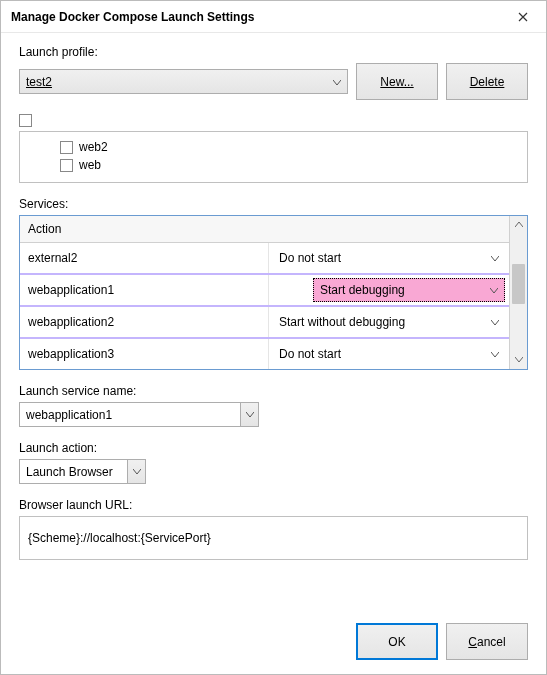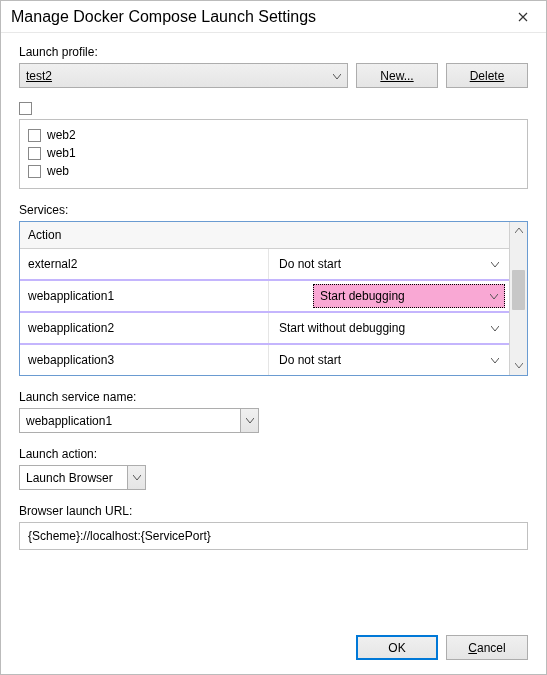--- a/index.html
+++ b/index.html
@@ -20,21 +20,22 @@
   }
   .titlebar {
     height: 32px;
     display: flex;
     align-items: center;
     padding: 0 0 0 10px;
     border-bottom: 1px solid #e8e8e8;
   }
   .titlebar .title {
     flex: 1;
-    font-size: 16px;
+    font-size: 12px;
+    font-weight: bold;
   }
   .titlebar .close {
     width: 46px;
     height: 32px;
     display: flex;
     align-items: center;
     justify-content: center;
     cursor: pointer;
   }
   .titlebar .close svg { width: 10px; height: 10px; }
@@ -55,21 +56,21 @@
     align-items: center;
     padding: 0 6px;
     position: relative;
   }
   .profile-select .chev {
     position: absolute;
     right: 6px;
     pointer-events: none;
   }
   .btn {
-    height: 25px;
+    height: 37px;
     min-width: 82px;
     border: 1px solid #adadad;
     background: linear-gradient(#f0f0f0,#e5e5e5);
     display: flex;
     align-items: center;
     justify-content: center;
     cursor: pointer;
     padding: 0 12px;
   }
   .btn.default {
@@ -84,21 +85,21 @@
   .checkbox {
     width: 13px; height: 13px; border: 1px solid #888; background: #fff;
     cursor: pointer;
   }
   .profiles-box {
     border: 1px solid #c0c0c0;
     padding: 6px 8px 8px 8px;
     margin-bottom: 14px;
   }
   .profiles-box .item {
-    display: flex; align-items: center; gap: 6px; padding: 2px 0;
+    display: flex; align-items: center; gap: 6px; padding: 2px 0; margin-left: 32px;
   }
   .services-wrap { margin-bottom: 14px; }
   .services-table {
     border: 1px solid #6a9bd1;
     display: flex;
   }
   .table-main { flex: 1; }
   .thead {
     display: flex; background: #f7f7f7;
   }
@@ -150,21 +151,21 @@
   }
   .select .chevbtn {
     position: absolute; right: 0; top: 0; bottom: 0; width: 18px;
     background: linear-gradient(#f0f0f0,#e5e5e5);
     border-left: 1px solid #adadad;
     display: flex; align-items: center; justify-content: center;
   }
   .select.med { width: 240px; }
   .select.sm { width: 127px; }
   .textinput {
-    width: 100%; height: 28px; border: 1px solid #c0c0c0;
+    width: 100%; height: 44px; border: 1px solid #c0c0c0;
     padding: 0 8px; display: flex; align-items: center; background: #fff;
   }
   .footer {
     margin-top: auto;
     display: flex; justify-content: flex-end; gap: 8px;
     padding-top: 12px;
   }
   .chev svg, .chevbtn svg { width: 8px; height: 6px; }
   .th .chev { position: absolute; right: 6px; top: 50%; transform: translateY(-50%); }
 </style>
@@ -199,24 +200,20 @@
         </div>
     </div>
 
     <div class="checkbox-row">
       <div class="checkbox"></div>
     </div>
     <div class="profiles-box">
       <div class="item">
         <div class="checkbox"></div>
         <span>web2</span>
-      </div>
-      <div class="item">
-        <div class="checkbox"></div>
-        <span>web1</span>
       </div>
       <div class="item">
         <div class="checkbox"></div>
         <span>web</span>
       </div>
     </div>
 
     <div class="services-wrap">
       <div class="label">Services:</div>
       <div class="services-table">

